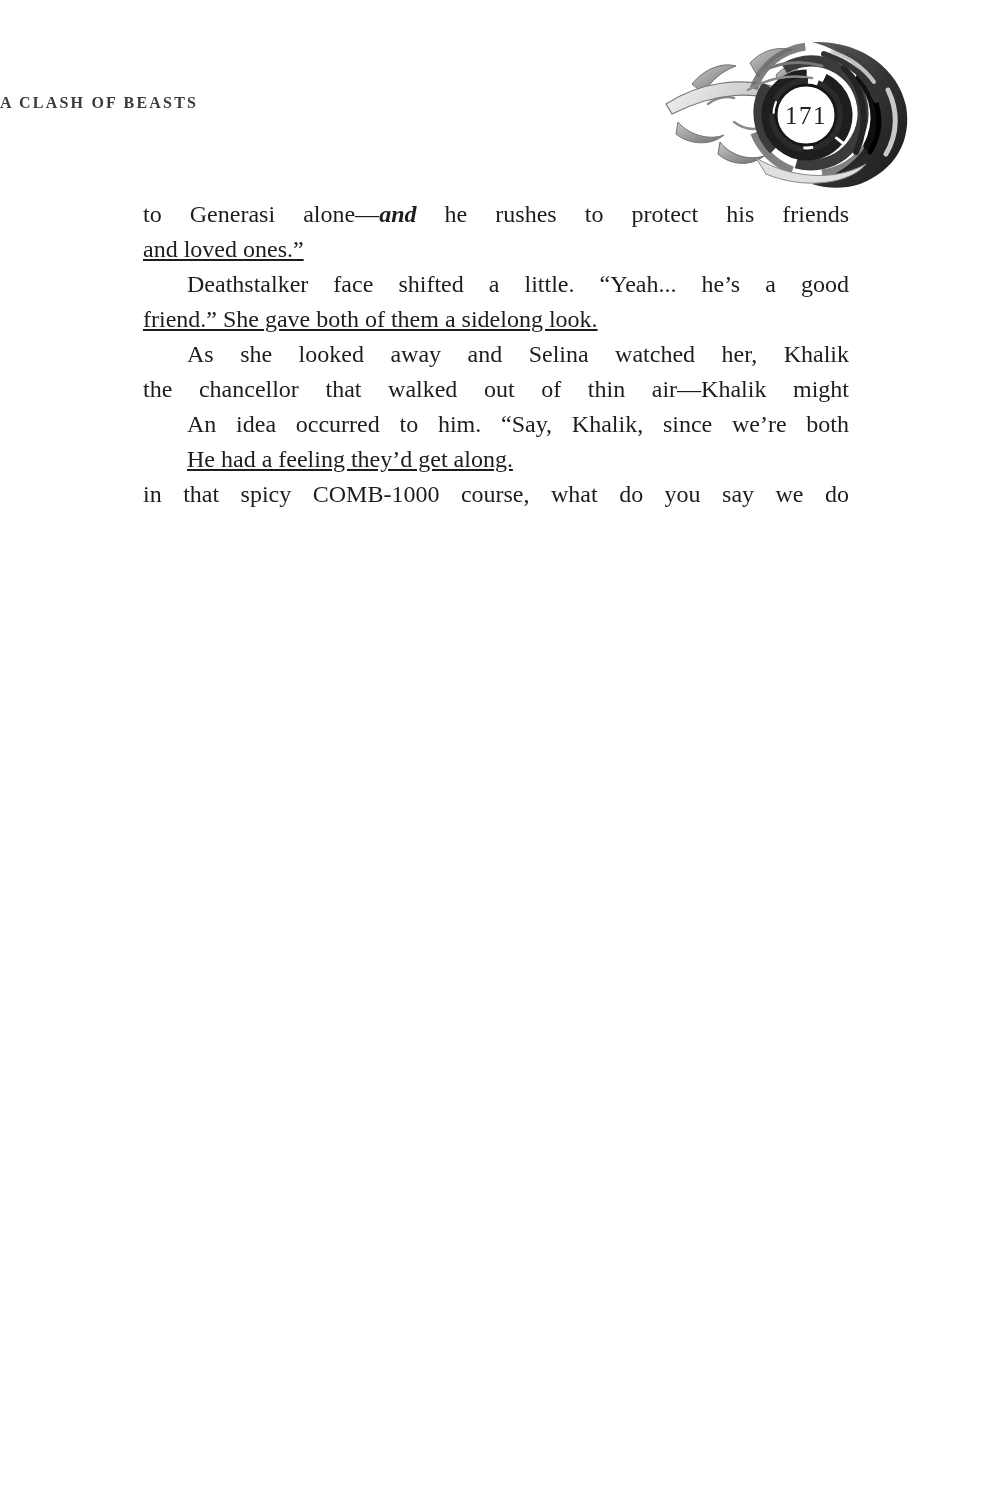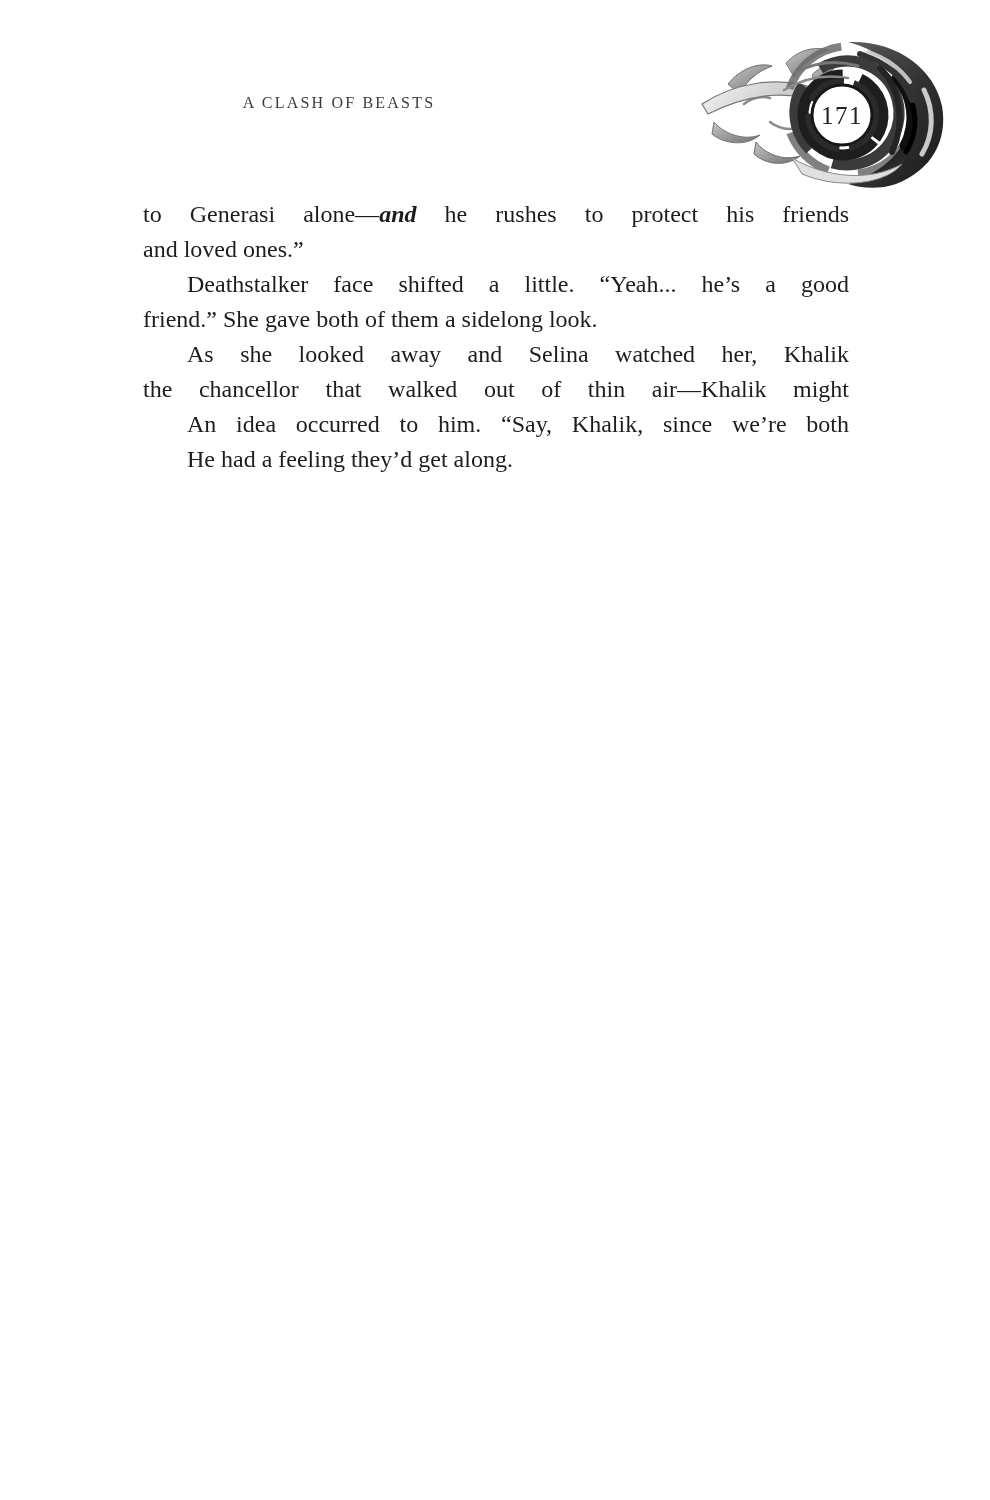--- a/index.html
+++ b/index.html
@@ -11,30 +11,30 @@
     overflow:hidden;
   }
   .page{
     position:absolute;inset:0;
     background:#ffffff;
   }
   
   .running-head{
     position:absolute;
     top:94px;left:0;width:678px;
-    text-align:center;
+    text-align:left;
     font-size:16px;
     letter-spacing:2.2px;
     color:#3b3b3b;
-    font-weight:400;
+    font-weight:700;
   }
   
   .ornament{
     position:absolute;
-    left:700px;top:38px;
+    left:664px;top:38px;
     width:258px;height:154px;
   }
   .ornament svg{display:block;width:100%;height:100%;}
   
   .body-text{
     position:absolute;
     left:143px;top:197px;
     width:706px;
     color:#1d1d1d;
   }
@@ -43,20 +43,21 @@
     line-height:35px;
     white-space:normal;
   }
   .line.j{
     text-align:justify;
     text-align-last:justify;
   }
   .line.last{
     text-align:left;
     text-align-last:left;
+    text-decoration:underline;
   }
   .line.indent{
     padding-left:44px;
   }
   .line em{
     font-style:italic;
     font-weight:600;
     margin-top:19px;
   }
 </style>
@@ -144,16 +145,17 @@
 
 
 
     <div class="line j"><span>the chancellor that walked out of thin air—Khalik might</span></div>
 
 
     <div class="line j indent"><span>An idea occurred to him. “Say, Khalik, since we’re both</span></div>
 
     <div class="line last indent"><span>He had a feeling they’d get along.</span></div>
 
+    <div class="line j"><span>in that spicy COMB-1000 course, what do you say we do</span></div>
 
 
   </div>
 </div>
 
 </body></html>

